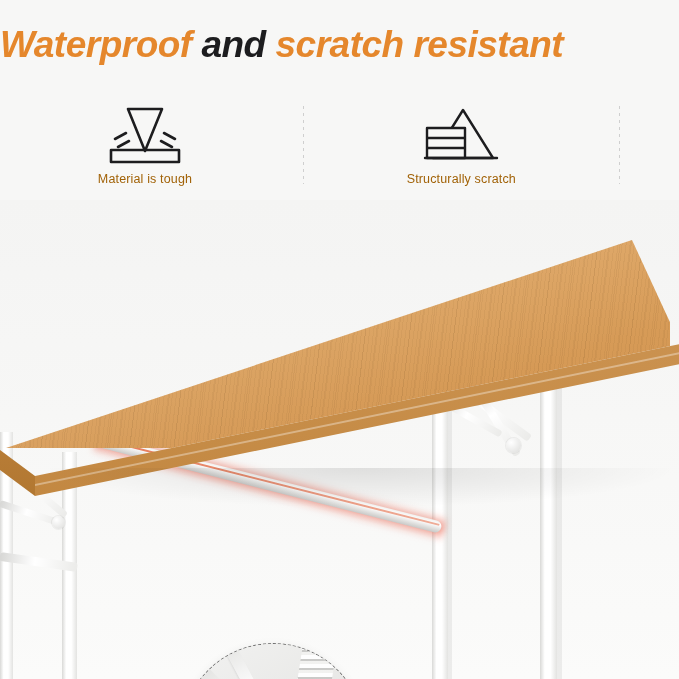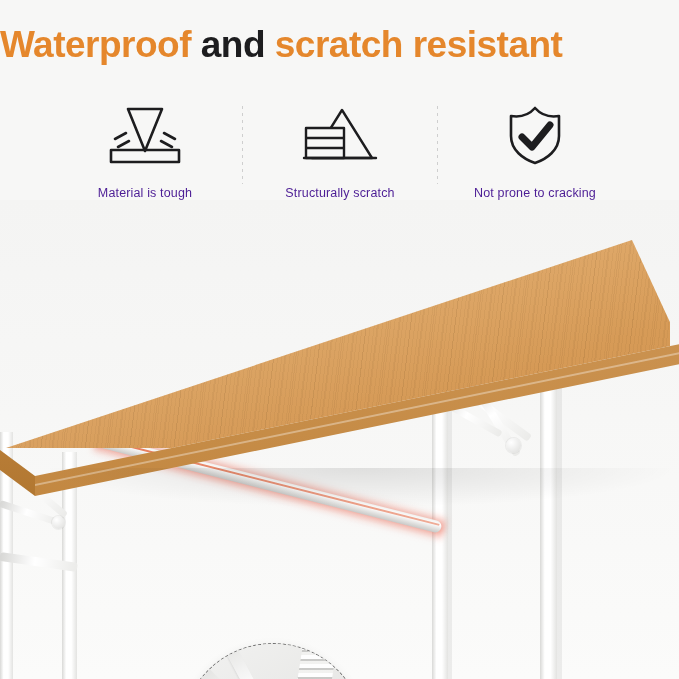--- a/index.html
+++ b/index.html
@@ -12,35 +12,36 @@
   }
   #stage{position:relative;width:679px;height:679px;overflow:hidden;background:#f7f7f6;}
 
   
   .headline{
     position:absolute;left:0;top:24px;width:555px;
     text-align:center;
     font-size:37px;font-weight:bold;
     letter-spacing:-0.5px;
     white-space:nowrap;
+    font-style:italic;
   }
   .hl-orange{color:#e5872c;}
   .hl-dark{color:#1d1d1f;}
 
   
   .features{
     position:absolute;left:60px;top:104px;width:560px;height:95px;
     display:flex;align-items:flex-start;justify-content:space-between;
   }
   .feature{
     width:170px;display:flex;flex-direction:column;align-items:center;
   }
   .feat-icon{height:62px;display:flex;align-items:center;justify-content:center;}
   .feat-label{
-    margin-top:20px;font-size:12.5px;color:#4c1d95;text-align:center;
+    margin-top:6px;font-size:12.5px;color:#a16207;text-align:center;
     letter-spacing:0.15px;white-space:nowrap;
   }
   .divider{
     width:1px;height:78px;margin-top:2px;
     background-image:linear-gradient(to bottom,#cfcfcf 0 3px,transparent 3px 7px);
     background-size:1px 7px;
     flex:0 0 1px;
   }
 
   
@@ -175,29 +176,20 @@
           <line x1="12" y1="34" x2="50" y2="34"></line>
           <line x1="12" y1="44" x2="50" y2="44"></line>
           <line x1="10" y1="54" x2="82" y2="54" stroke-linecap="round"></line>
         </svg>
       </div>
       <div class="feat-label">Structurally scratch</div>
     </div>
 
     <div class="divider"></div>
 
-    <div class="feature">
-      <div class="feat-icon">
-        <svg width="92" height="62" viewBox="0 0 92 62" fill="none">
-          <path d="M46 4 C38 13 28 13 22 12 L22 32 C22 46 34 55 46 59 C58 55 70 46 70 32 L70 12 C64 13 54 13 46 4 Z" stroke="#1d1d1f" stroke-width="2.6" stroke-linejoin="round"></path>
-          <path d="M33 33 L43 43 L61 21" stroke="#1d1d1f" stroke-width="7" stroke-linecap="round" stroke-linejoin="round"></path>
-        </svg>
-      </div>
-      <div class="feat-label">Not prone to cracking</div>
-    </div>
 
   </div>
 
   <div class="photo">
     <div class="floor"></div>
 
     <div class="leg" style="left:540px;top:152px;width:17px;height:327px;"></div>
     <div class="leg-shadow" style="left:557px;top:152px;width:5px;height:327px;"></div>
 
     <div class="leg" style="left:432px;top:168px;width:16px;height:311px;"></div>

